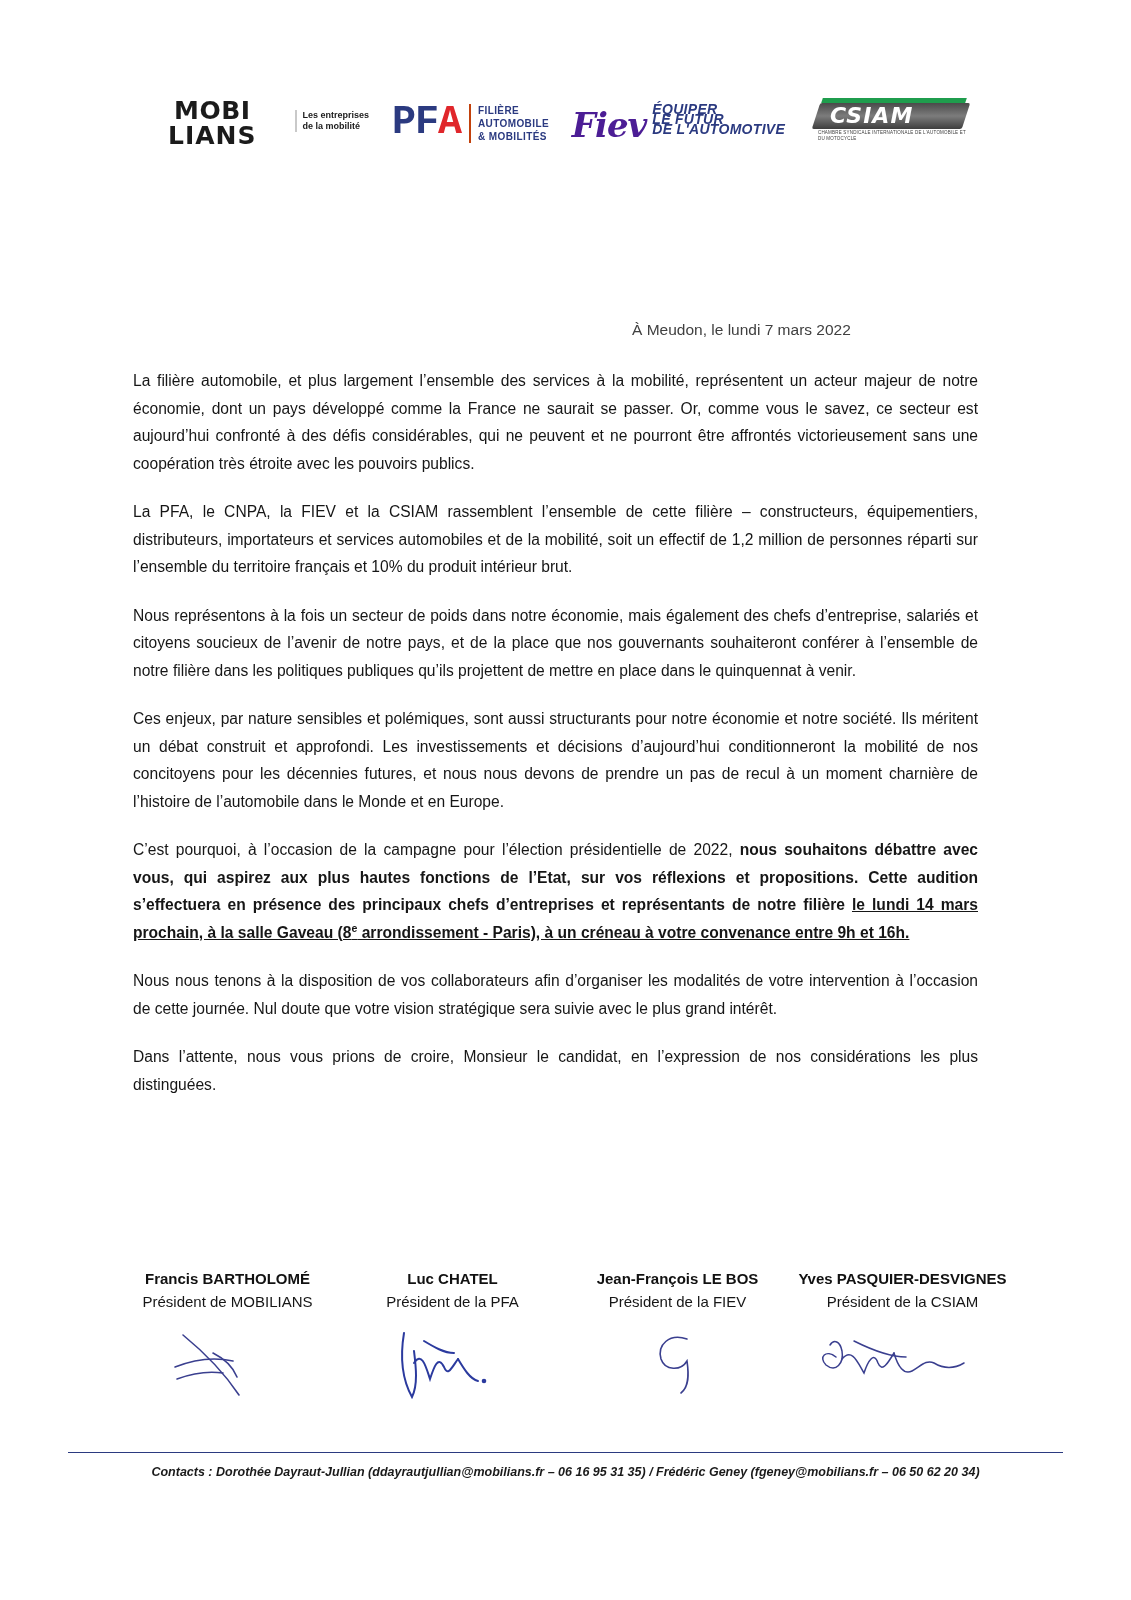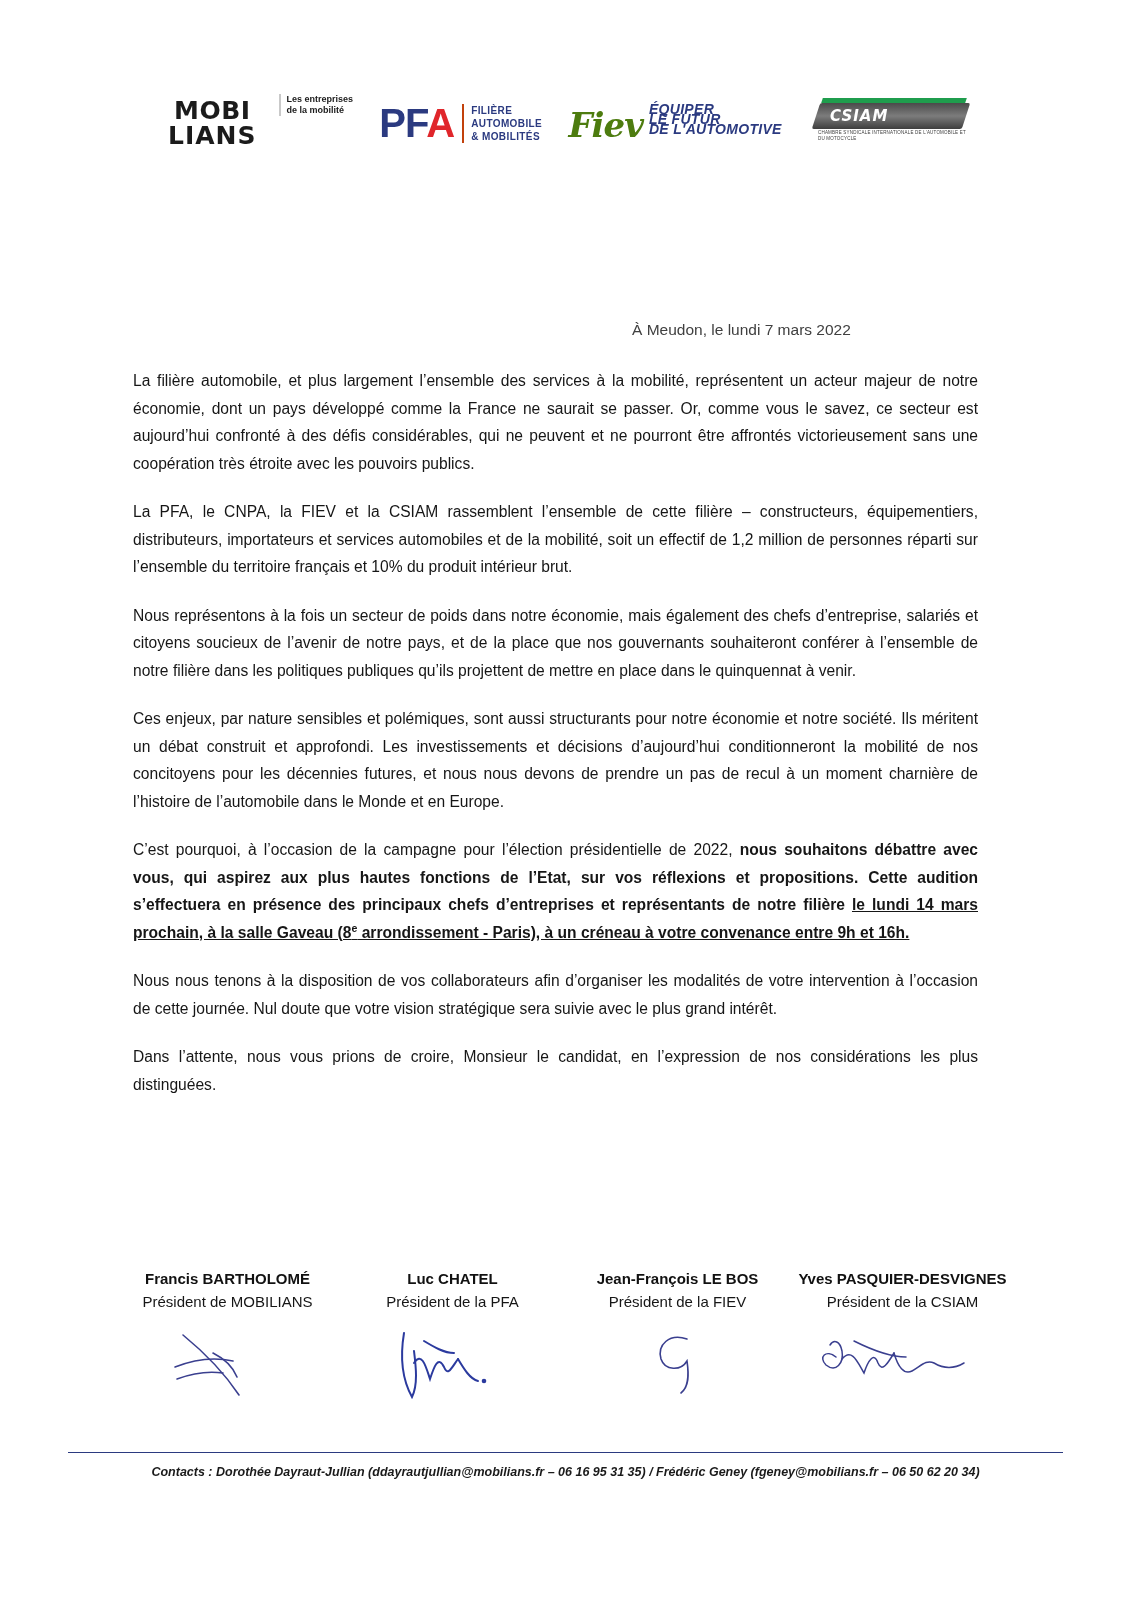--- a/index.html
+++ b/index.html
@@ -31,22 +31,22 @@
     width: 800px;
     height: 70px;
     display: flex;
     align-items: center;
     justify-content: space-between;
   }
 
   
   .logo-mobilians {
     display: flex;
-    align-items: flex-start;
-    gap: 6px;
+    align-items: center;
+    gap: 22px;
   }
   .logo-mobilians .word {
     font-family: "DejaVu Sans", sans-serif;
     font-weight: 700;
     font-size: 25px;
     line-height: 25px;
     letter-spacing: 0.5px;
     color: #1b1b1b;
     text-align: center;
   }
@@ -66,21 +66,21 @@
   }
 
   
   .logo-pfa {
     display: flex;
     align-items: center;
     gap: 8px;
   }
   .logo-pfa .pfa-mark {
     position: relative;
-    font-family: Liberation Sans, sans-serif;
+    font-family: Liberation Mono, monospace;
     font-weight: 700;
     font-size: 40px;
     line-height: 40px;
     color: #2b3a80;
     letter-spacing: -1px;
   }
   .logo-pfa .pfa-mark .a {
     color: #e0262b;
   }
   .logo-pfa .pfa-sub {
@@ -98,21 +98,21 @@
     display: flex;
     align-items: flex-end;
     gap: 6px;
   }
   .logo-fiev .fiev-word {
     font-family: "DejaVu Serif", serif;
     font-style: italic;
     font-weight: 700;
     font-size: 34px;
     line-height: 34px;
-    color: #4d7c0f;
+    color: #4c1d95;
     letter-spacing: -1px;
   }
   .logo-fiev .fiev-sub {
     font-size: 14px;
     line-height: 10px;
     font-weight: 700;
     font-style: italic;
     color: #2b3a80;
     margin-bottom: 8px;
     letter-spacing: 0.3px;
@@ -134,21 +134,21 @@
     transform: skewX(-18deg);
     border-radius: 2px;
   }
   .logo-csiam .bar-text {
     position: absolute;
     left: 22px;
     top: 7px;
     font-family: "DejaVu Sans", sans-serif;
     font-weight: 700;
     font-style: italic;
-    font-size: 15px;
+    font-size: 22px;
     line-height: 24px;
     color: #ffffff;
     letter-spacing: 1px;
   }
   .logo-csiam .greenline {
     position: absolute;
     left: 14px;
     top: 1px;
     width: 144px;
     height: 5px;

